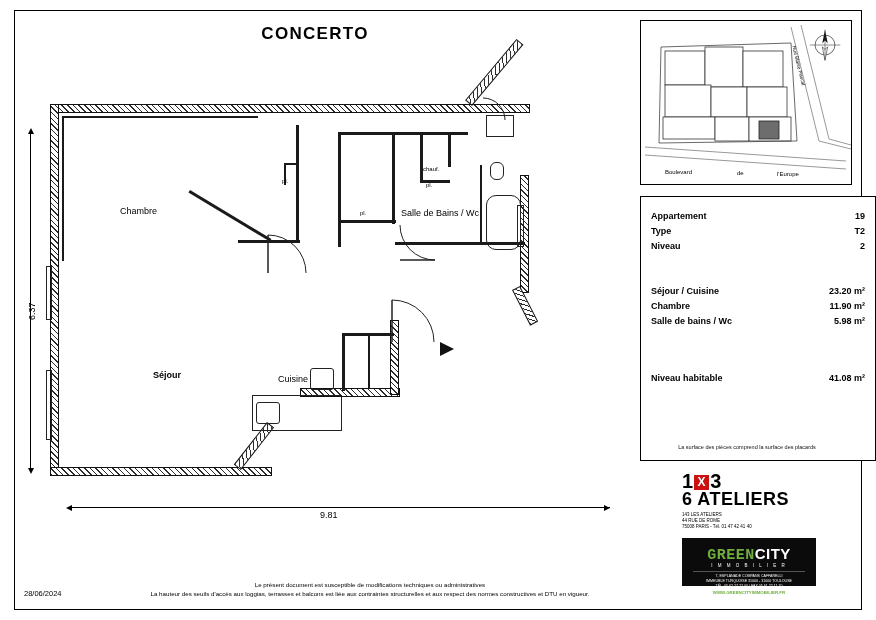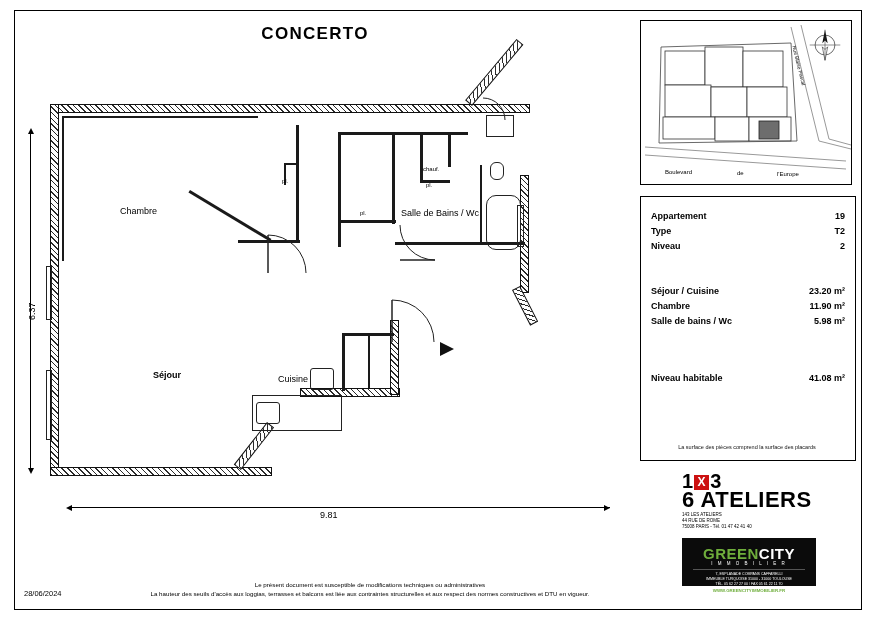--- a/index.html
+++ b/index.html
@@ -117,21 +117,21 @@
     height: 165px;
     border: 1px solid #000;
     box-sizing: border-box;
     background: #fff;
     overflow: hidden;
   }
   #info-box {
     position: absolute;
     left: 640px;
     top: 196px;
-    width: 216px;
+    width: 236px;
     height: 265px;
     border: 1px solid #000;
     box-sizing: border-box;
     background: #fff;
     padding: 12px 10px 8px 10px;
   }
   .info-row {
     display: flex;
     justify-content: space-between;
     font-size: 9px;
@@ -169,21 +169,21 @@
     color: #fff;
     width: 15px;
     height: 15px;
     line-height: 15px;
     text-align: center;
     font-size: 12px;
     vertical-align: middle;
     margin: 0 1px;
   }
   .logo-6at {
-    font-size: 22px;
+    font-size: 18px;
     font-weight: bold;
     line-height: 19px;
     letter-spacing: 0.5px;
   }
   .logo-addr {
     font-size: 4.5px;
     line-height: 6px;
     margin-top: 3px;
   }
   #greencity {
@@ -195,21 +195,21 @@
     background: #0b0b0b;
     color: #fff;
     text-align: center;
   }
   .gc-main {
     font-size: 15px;
     font-weight: bold;
     letter-spacing: 0.5px;
     padding-top: 7px;
   }
-  .gc-green { color: #6fae3c; }
+  .gc-green { color: #6fae3c; font-family: Liberation Mono, monospace; }
   .gc-sub {
     font-size: 4.5px;
     letter-spacing: 2px;
     margin-top: -1px;
   }
   .gc-line {
     width: 112px;
     height: 1px;
     background: #555;
     margin: 3px auto 2px auto;

